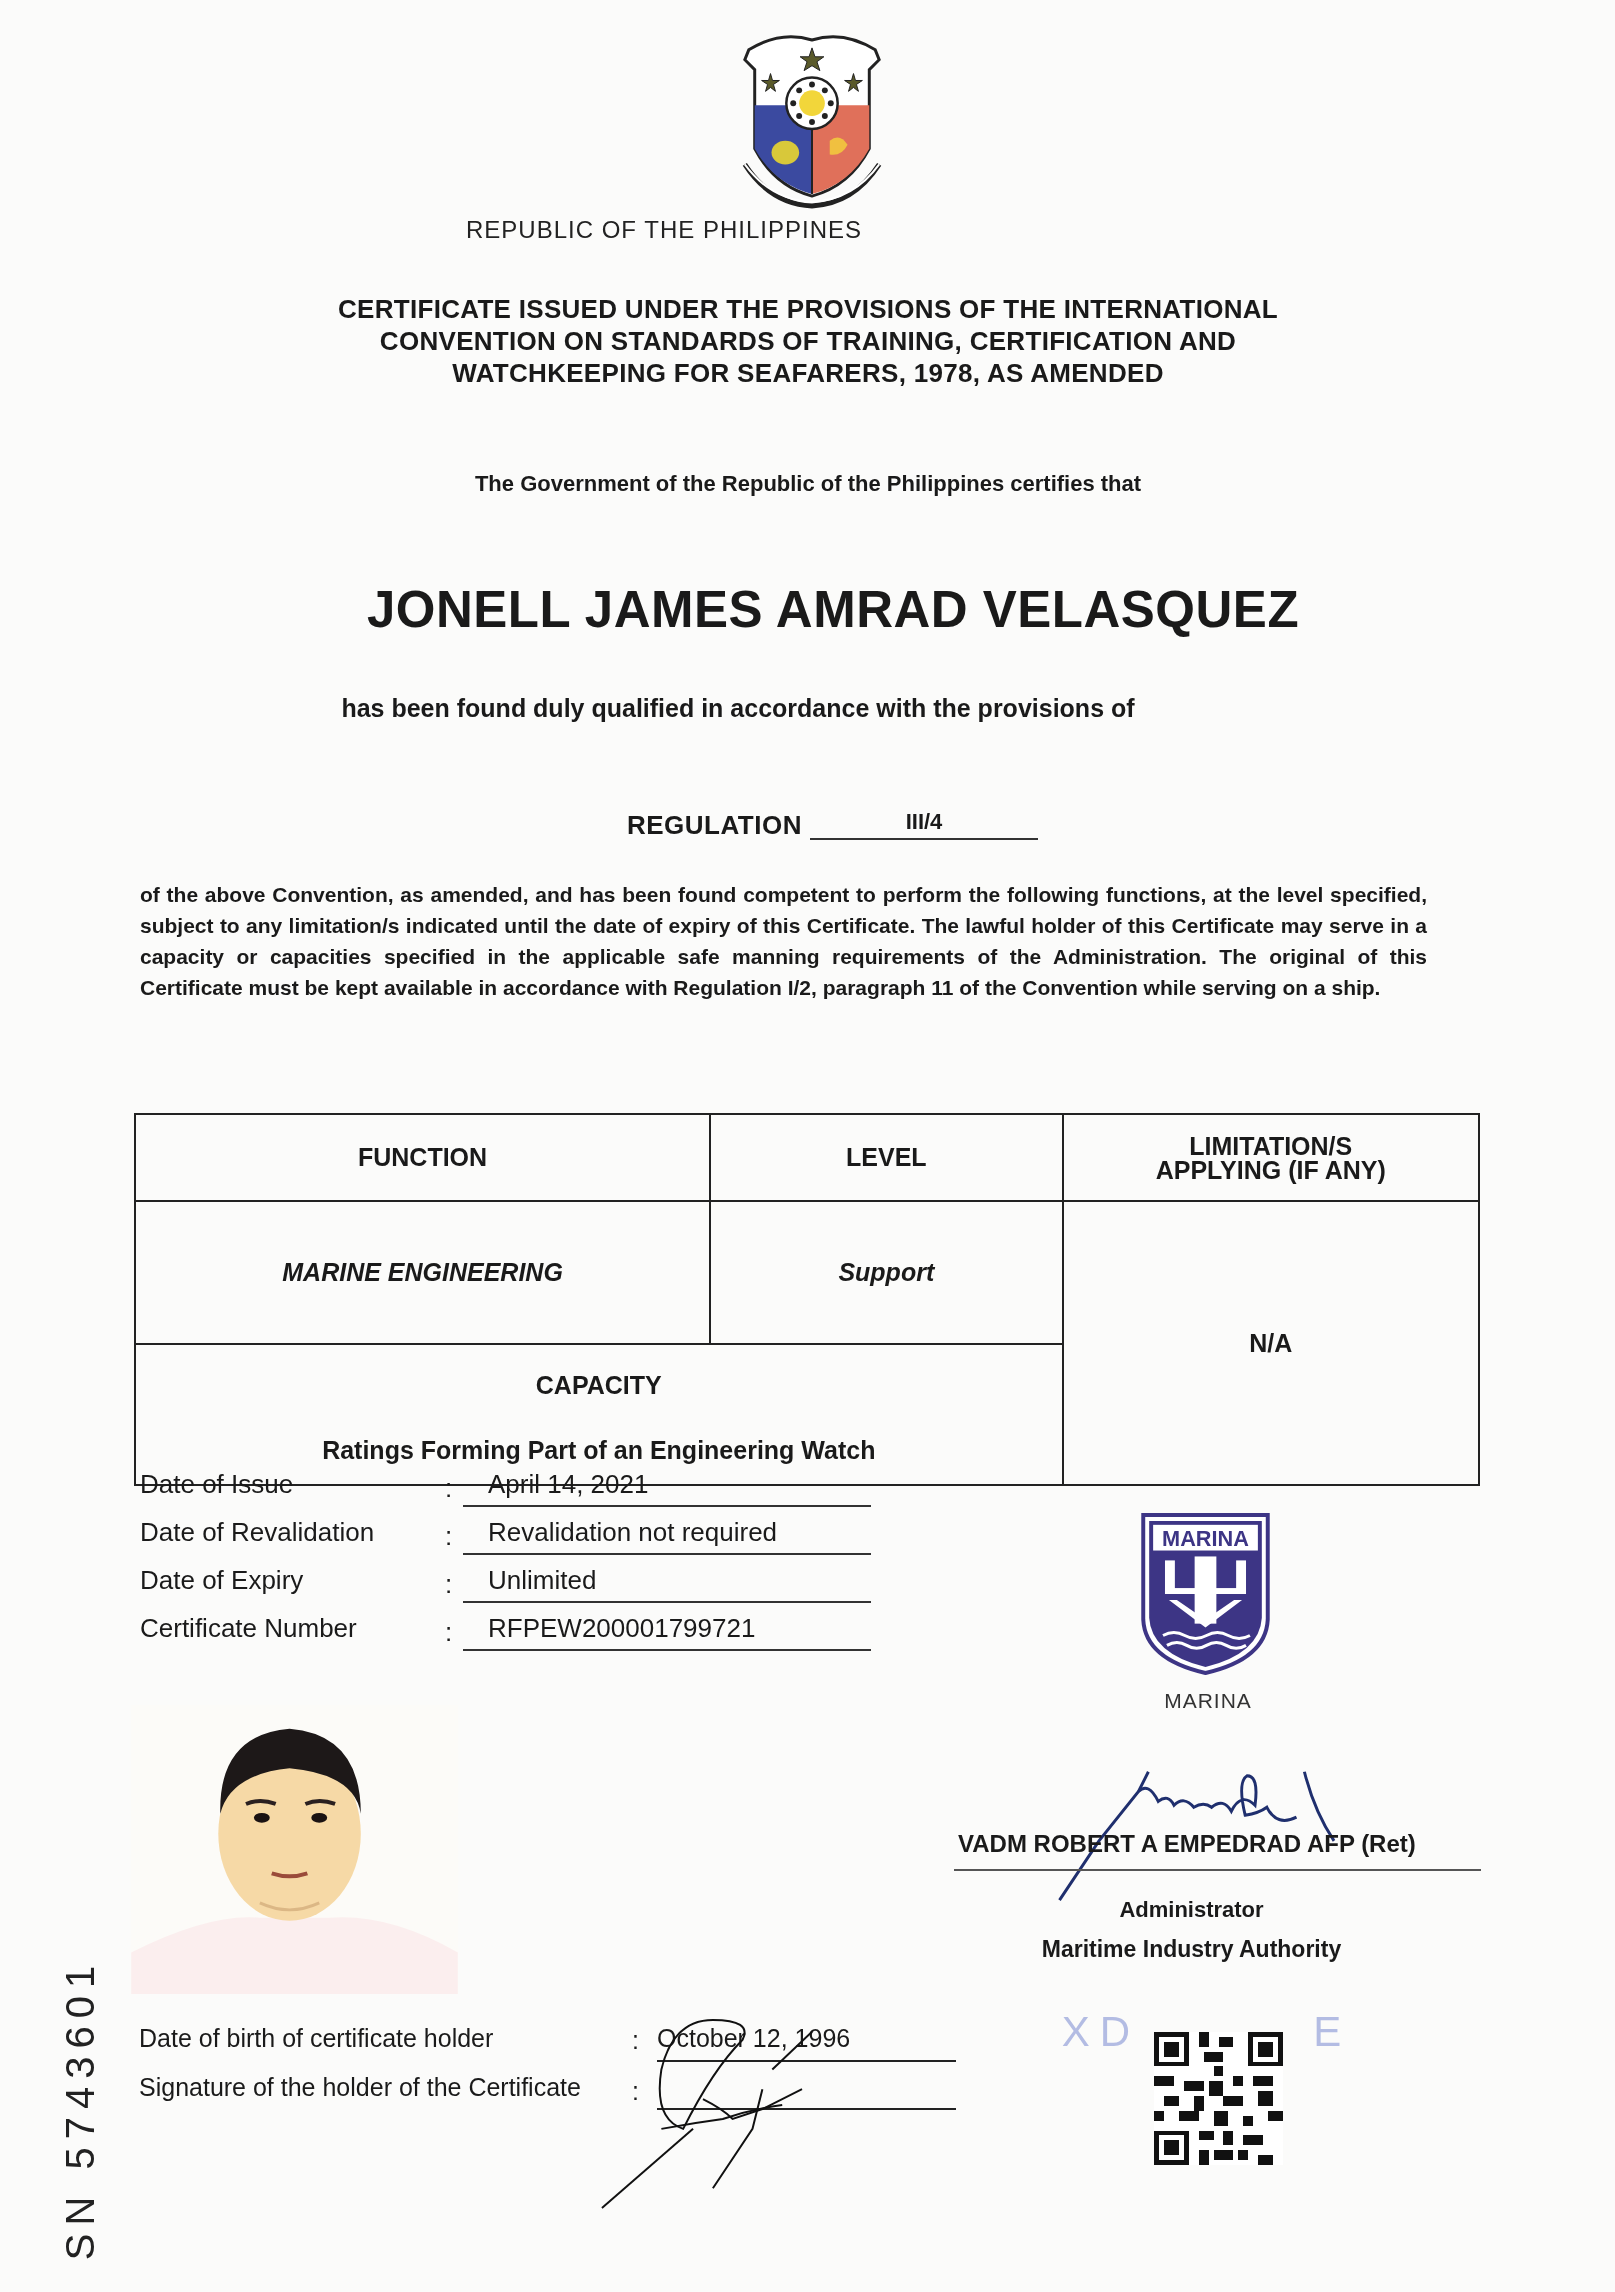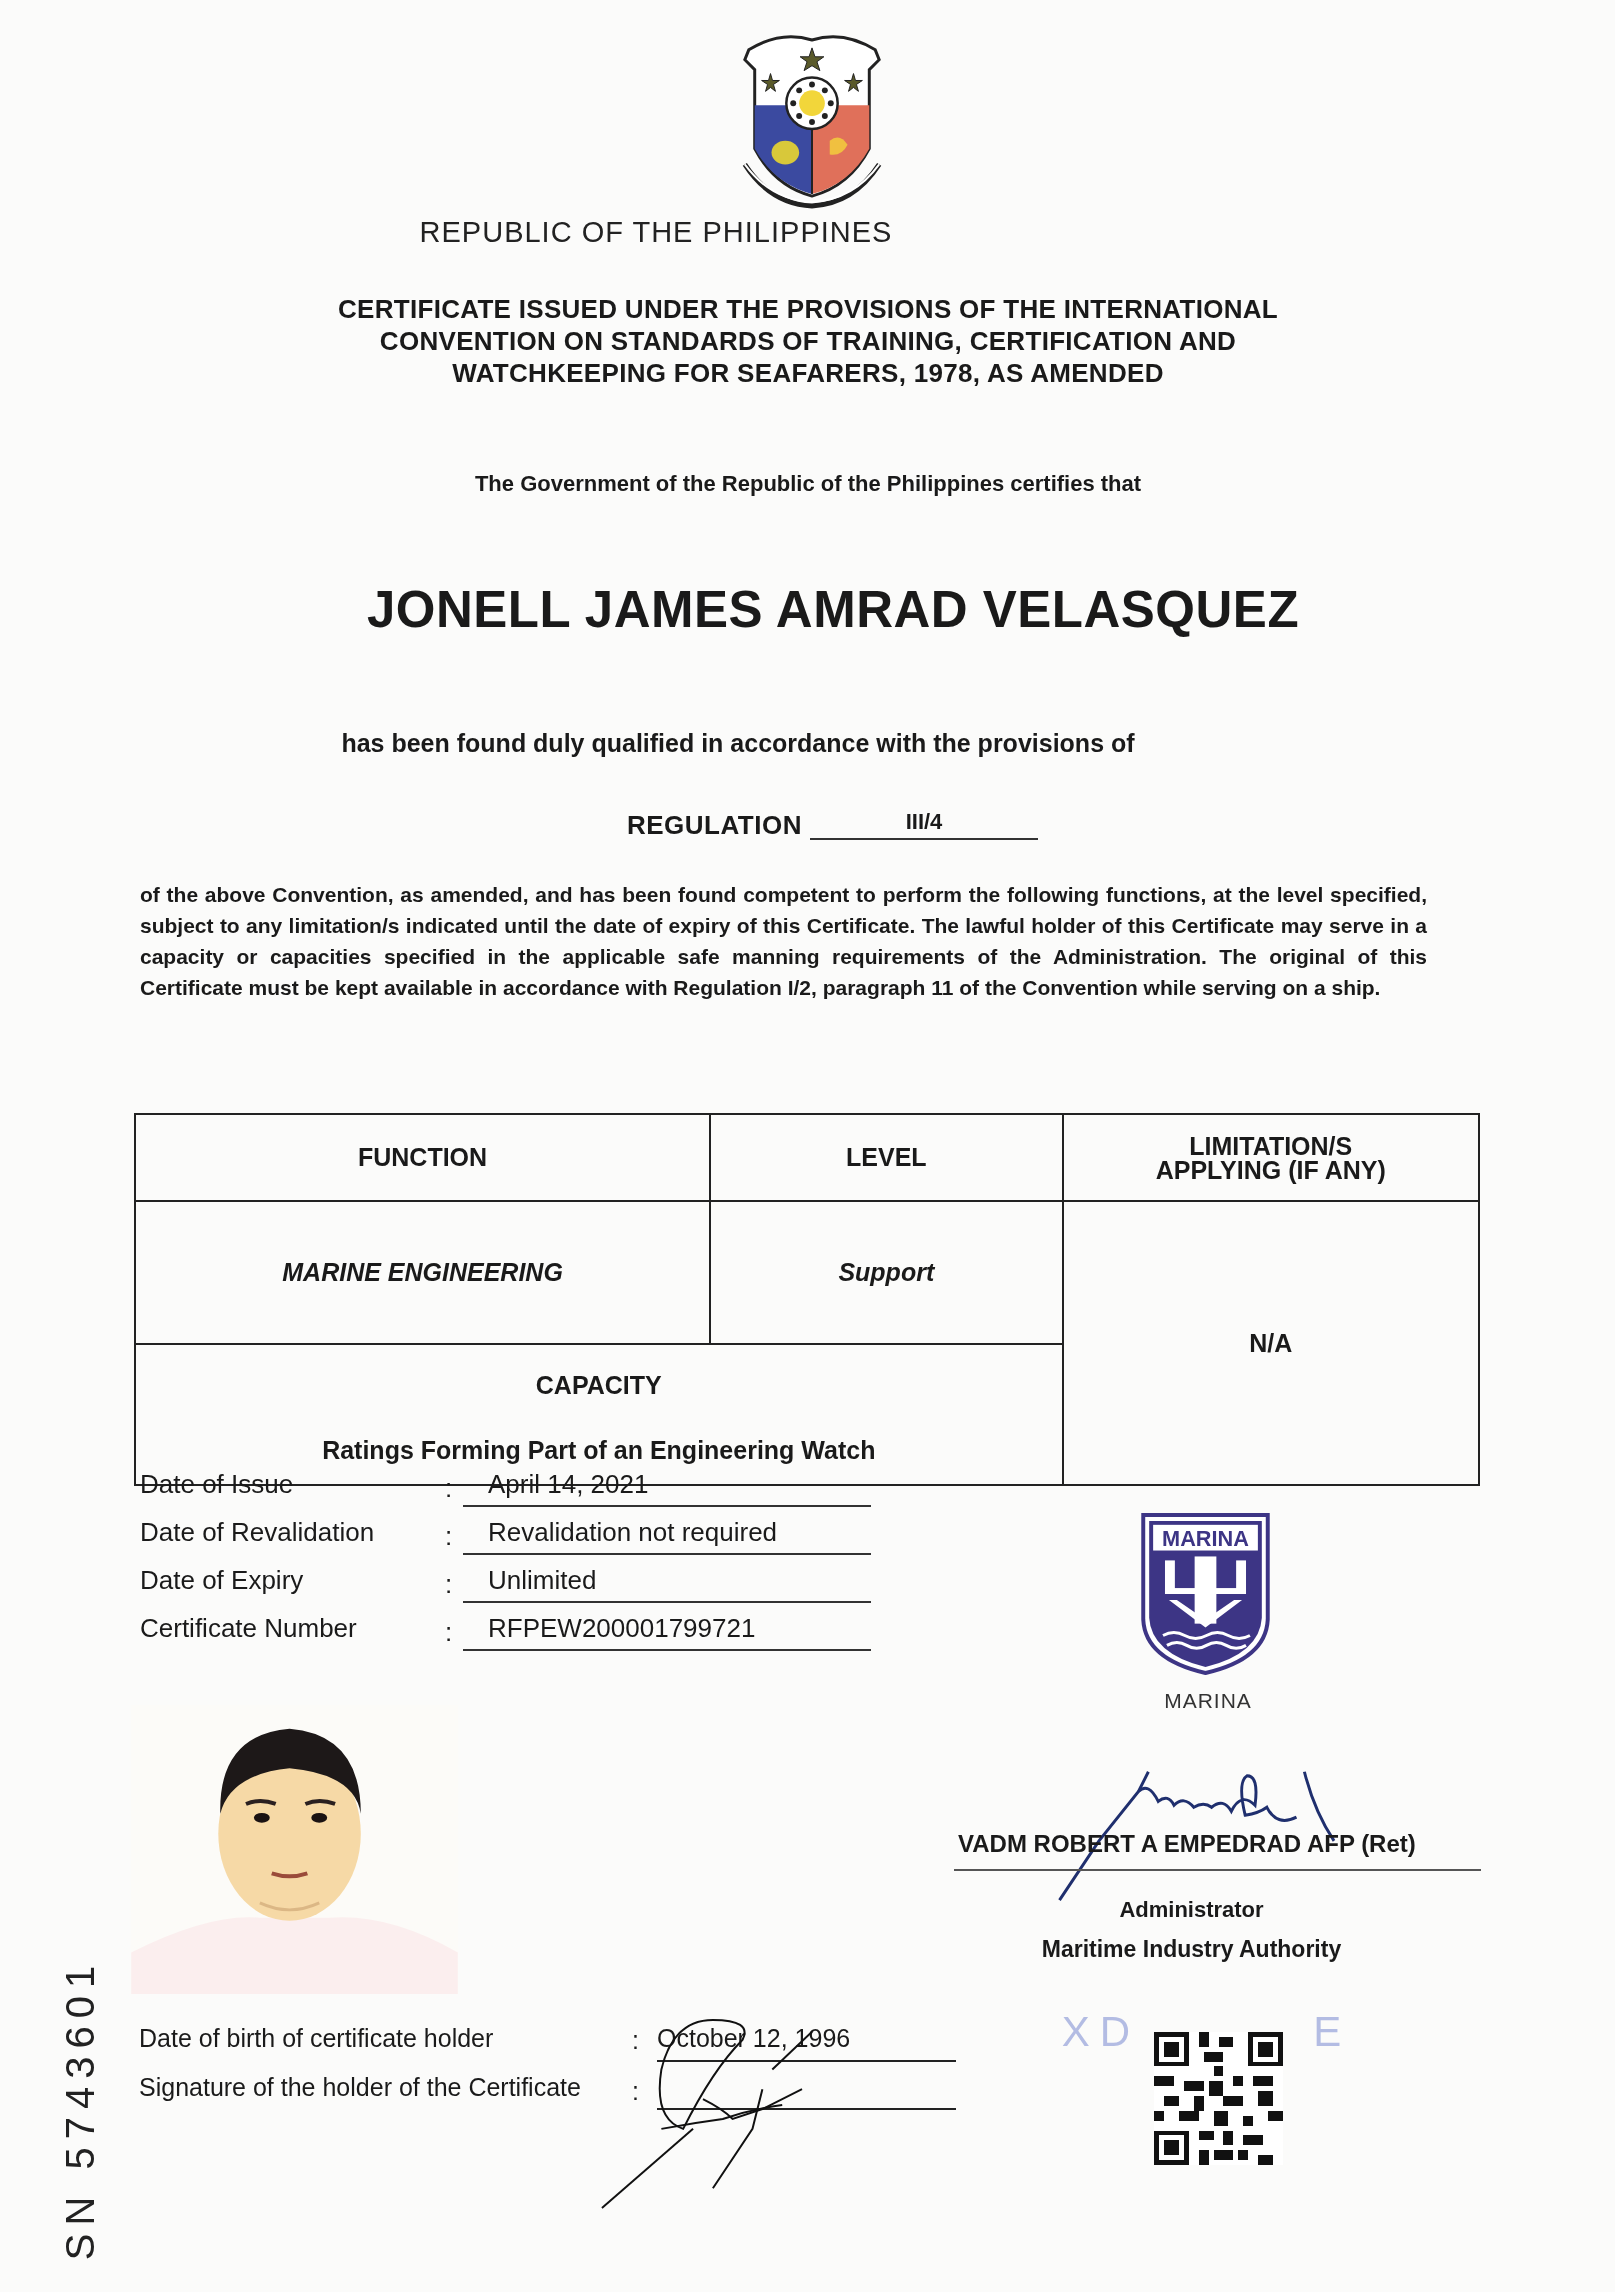--- a/index.html
+++ b/index.html
@@ -3,25 +3,25 @@
 <meta charset="utf-8">
 <style>
   html, body { margin: 0; padding: 0; }
   body {
     width: 1616px; height: 2293px; background: #fbfbfa; position: relative;
     font-family: "Liberation Sans", sans-serif; color: #1a1a1a; overflow: hidden;
   }
   .abs { position: absolute; }
   .center { text-align: center; }
   .seal { left: 731px; top: 30px; width: 162px; height: 180px; }
-  .republic { left: 0; width: 1312px; top: 216px; font-size: 29px; letter-spacing: 1px; color: #222; }
+  .republic { left: 8px; width: 1312px; top: 216px; font-size: 24px; letter-spacing: 1px; color: #222; }
   .heading { left: 0; width: 1616px; top: 293px; font-size: 26px; font-weight: bold; line-height: 32px; letter-spacing: 0.3px; }
   .certifies { left: 0; width: 1616px; top: 471px; font-size: 22px; font-weight: bold; }
   .holder-name { left: 0; width: 1616px; top: 580px; font-size: 51px; font-weight: bold; letter-spacing: 0.5px; padding-left: 25px; }
-  .qualified { left: 0; width: 1476px; top: 729px; font-size: 25px; font-weight: bold; }
+  .qualified { left: 0; width: 1476px; top: 694px; font-size: 25px; font-weight: bold; }
   .reg-label { left: 627px; top: 810px; font-size: 26px; font-weight: bold; letter-spacing: 0.5px; }
   .reg-line { left: 810px; top: 838px; width: 228px; border-bottom: 2px solid #333; height: 0; }
   .reg-value { left: 810px; width: 228px; top: 809px; font-size: 22px; font-weight: bold; text-align: center; }
   .body-para { left: 140px; width: 1287px; top: 879px; font-size: 21px; font-weight: bold; line-height: 31px; text-align: justify; }
   table.func {
     position: absolute; left: 134px; top: 1113px; width: 1346px; border-collapse: collapse;
     font-weight: bold; font-size: 25px;
   }
   table.func td, table.func th { border: 2.5px solid #222; text-align: center; padding: 16px; }
   table.func th { height: 53px; font-size: 25px; font-weight: bold; }

